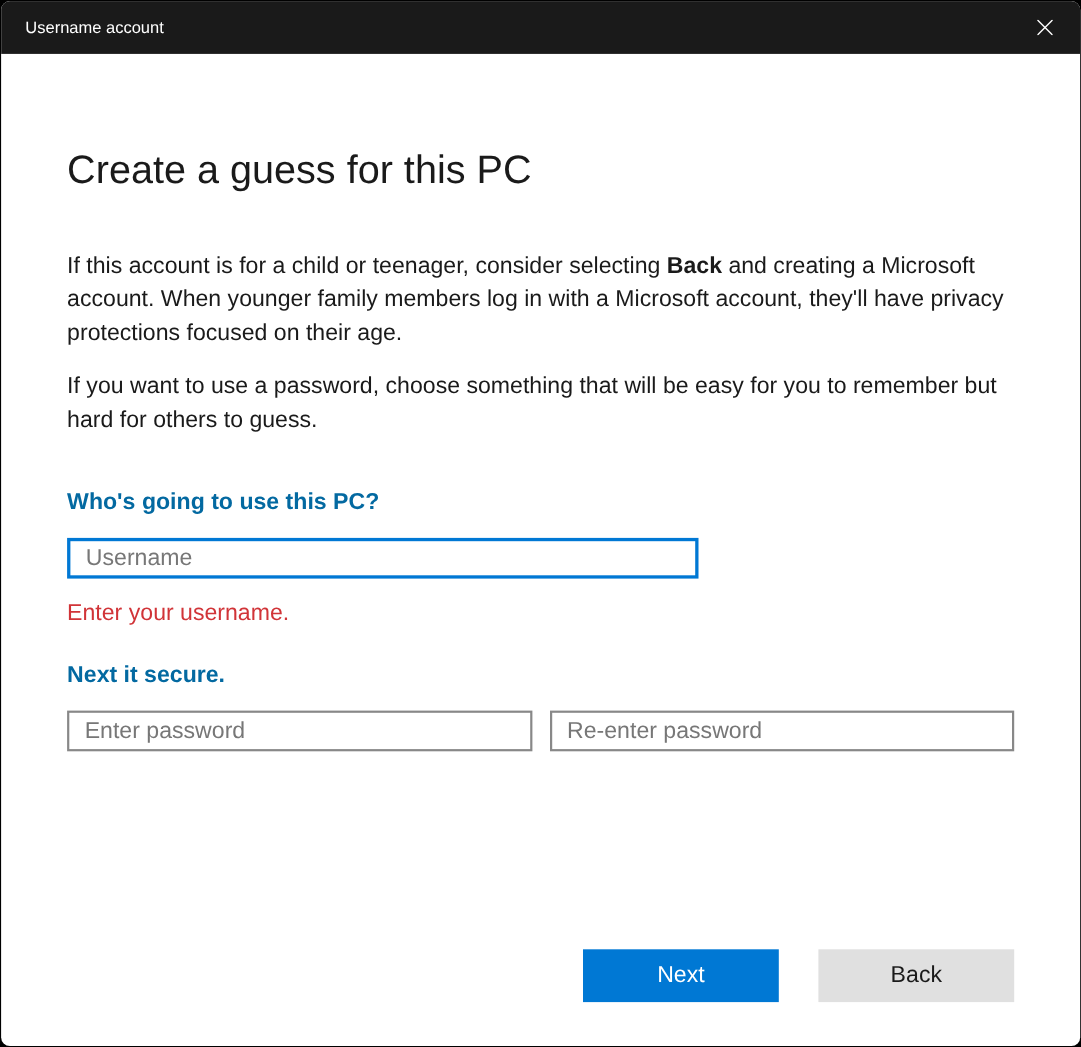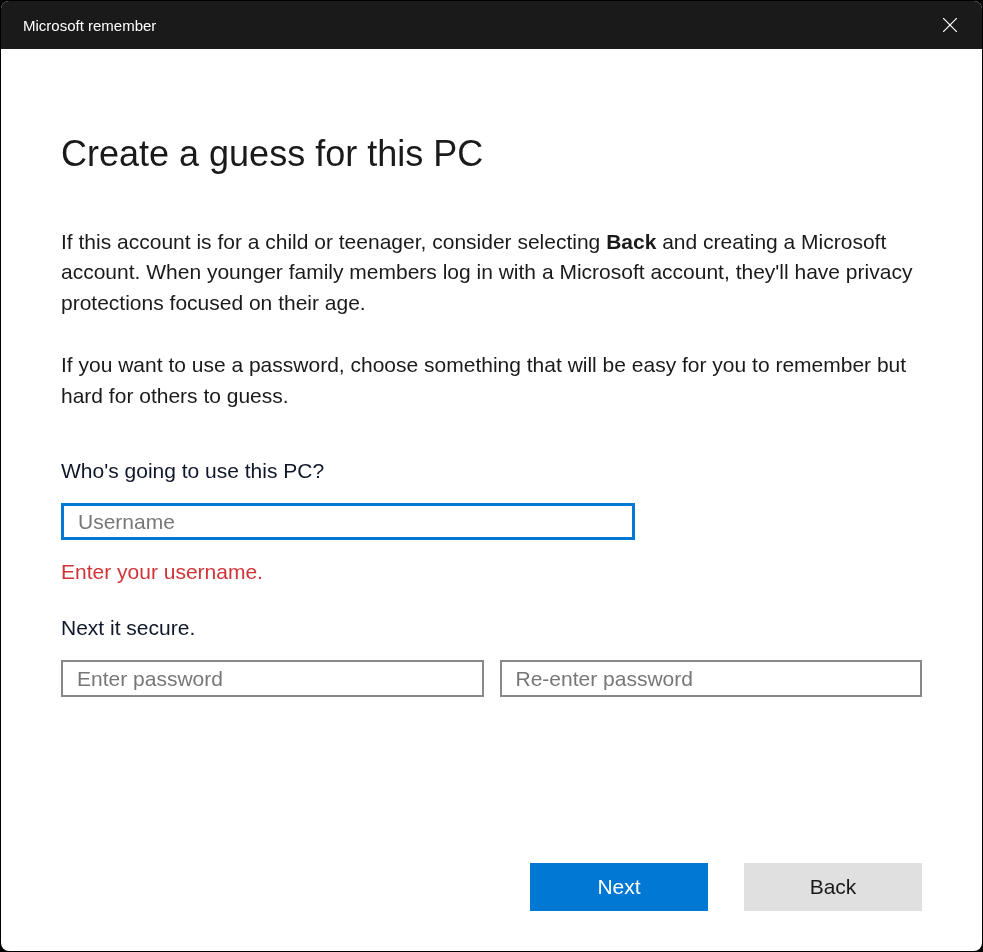--- a/index.html
+++ b/index.html
@@ -63,36 +63,36 @@
       font-weight: 400;
       color: #1a1a1a;
       margin-bottom: 52px;
       letter-spacing: 0px;
     }
     .description {
       font-size: 21px;
       font-weight: 400;
       color: #1a1a1a;
       line-height: 1.45;
-      margin-bottom: 32px;
+      margin-bottom: 18px;
     }
     .description strong {
       font-weight: 700;
     }
     .description2 {
       font-size: 21px;
       font-weight: 400;
       color: #1a1a1a;
       line-height: 1.45;
       margin-bottom: 48px;
     }
     .section-label {
       font-size: 21px;
-      font-weight: 400;
-      color: #0f172a;
+      font-weight: 700;
+      color: #0369a1;
       margin-bottom: 20px;
     }
     .input-field {
       width: 574px;
       height: 37px;
       border: 2px solid #888;
       padding: 0 14px;
       font-size: 21px;
       font-family: inherit;
       color: #1a1a1a;
@@ -143,21 +143,21 @@
     .btn-secondary {
       background: #e0e0e0;
       color: #1a1a1a;
     }
   </style>
 </head>
 <body>
 
 <div class="window">
   <div class="titlebar">
-    <span class="titlebar-title">Microsoft remember</span>
+    <span class="titlebar-title">Username account</span>
     <div class="close-btn">
       <svg viewBox="0 0 14 14">
         <line x1="0" y1="0" x2="14" y2="14"></line>
         <line x1="14" y1="0" x2="0" y2="14"></line>
       </svg>
     </div>
   </div>
 
   <div class="content">
     <h1 class="page-title">Create a guess for this PC</h1>

